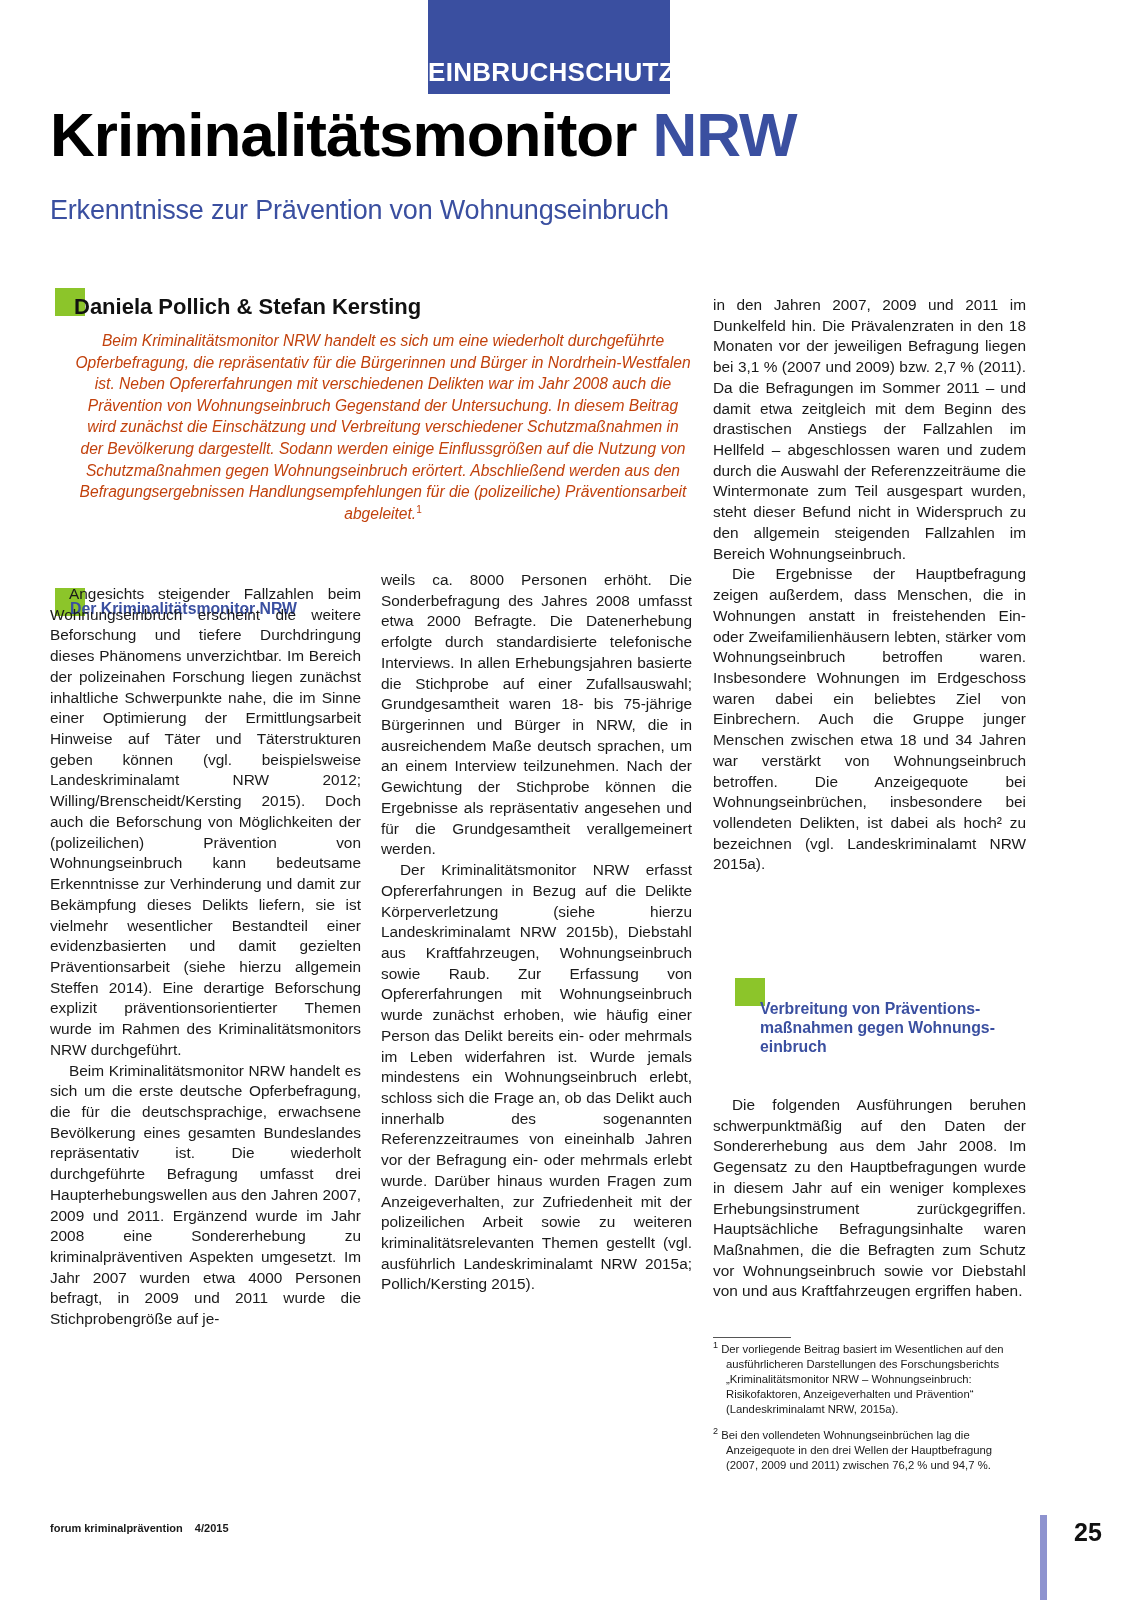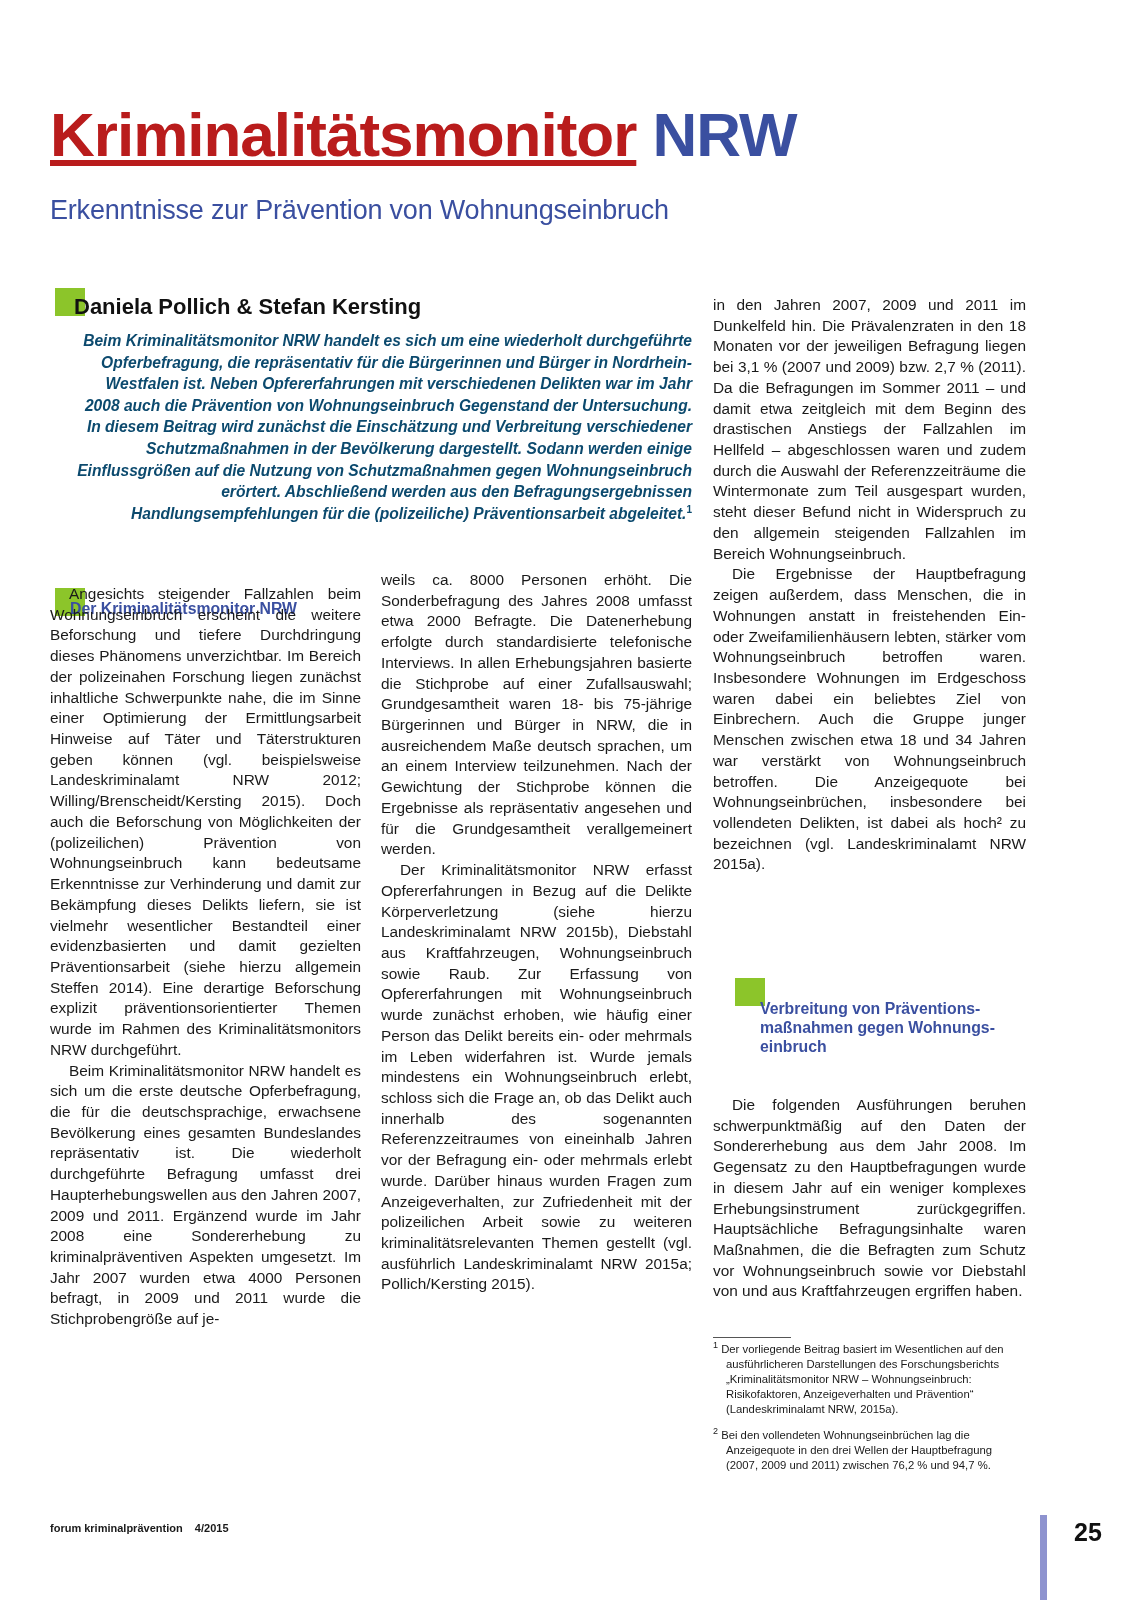--- a/index.html
+++ b/index.html
@@ -46,21 +46,21 @@
   #main-title {
     position: absolute;
     left: 50px;
     top: 104px;
     font-size: 62px;
     font-weight: bold;
     line-height: 1;
     letter-spacing: -1px;
     white-space: nowrap;
   }
-  #main-title .t-green { color: #b91c1c; text-decoration: underline; }
+  #main-title .t-green { color: #000000; }
   #main-title .t-blue  { color: #3a4fa0; text-align: right; }
   #subtitle {
     position: absolute;
     left: 50px;
     top: 196px;
     font-size: 27px;
     font-weight: normal;
     color: #3a4fa0;
     line-height: 1.1;
     letter-spacing: -0.2px;
@@ -86,24 +86,24 @@
     line-height: 1.1;
     white-space: nowrap;
   }
   #abstract {
     position: absolute;
     left: 74px;
     top: 330px;
     width: 618px;
     font-size: 15.6px;
     font-style: italic;
-    font-weight: bold;
+    font-weight: normal;
     line-height: 1.385;
-    text-align: right;
-    color: #0c4a6e;
+    text-align: center;
+    color: #c2410c;
   }
   #abstract sup { font-size: 10px; font-style: normal; }
 
   
   .col {
     position: absolute;
     top: 0;
     font-size: 15.4px;
     line-height: 1.345;
     text-align: justify;
@@ -193,20 +193,23 @@
     top: 1518px;
     font-size: 25px;
     font-weight: bold;
     color: #111;
   }
 </style>
 </head>
 <body>
 
 <div id="masthead">
+  <div id="kicker-box">
+    <div id="kicker-label">EINBRUCHSCHUTZ</div>
+  </div>
   <div id="main-title">
     <span class="t-green">Kriminalitätsmonitor</span><span> </span><span class="t-blue">NRW</span>
   </div>
   <div id="subtitle">Erkenntnisse zur Prävention von Wohnungseinbruch</div>
 </div>
 
 <div class="accent-square" style="left:55px; top:288px;"></div>
 <div id="authors">Daniela Pollich &amp; Stefan Kersting</div>
 <div id="abstract">
   <span>Beim Kriminalitätsmonitor NRW handelt es sich um eine wiederholt durchgeführte Opferbefragung, die repräsentativ für die Bürgerinnen und Bürger in Nordrhein-Westfalen ist. Neben Opfererfahrungen mit verschiedenen Delikten war im Jahr 2008 auch die Prävention von Wohnungseinbruch Gegenstand der Untersuchung. In diesem Beitrag wird zunächst die Einschätzung und Verbreitung verschiedener Schutzmaßnahmen in der Bevölkerung dargestellt. Sodann werden einige Einflussgrößen auf die Nutzung von Schutzmaßnahmen gegen Wohnungseinbruch erörtert. Abschließend werden aus den Befragungsergebnissen Handlungsempfehlungen für die (polizeiliche) Präventionsarbeit abgeleitet.</span><sup>1</sup>

